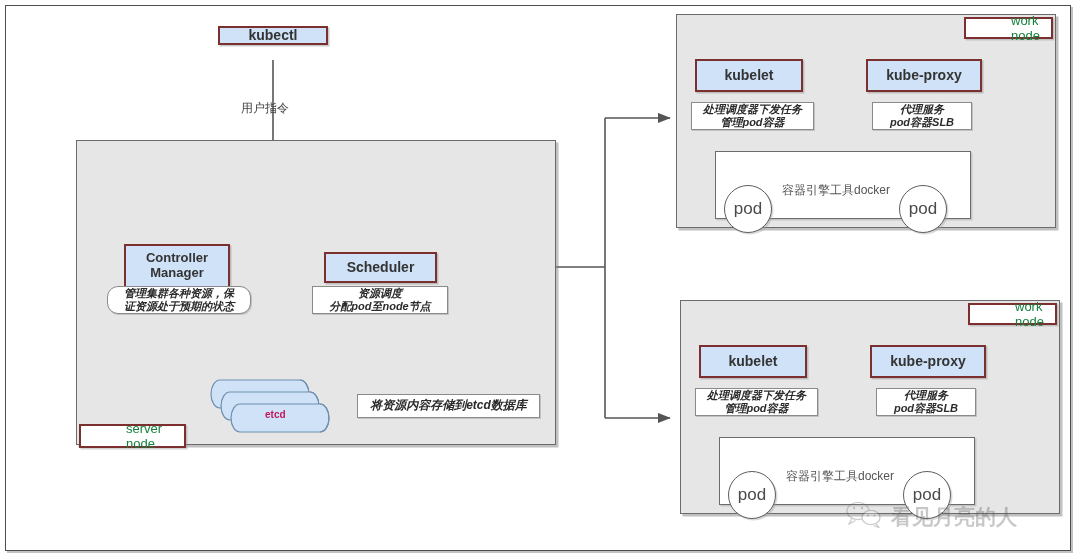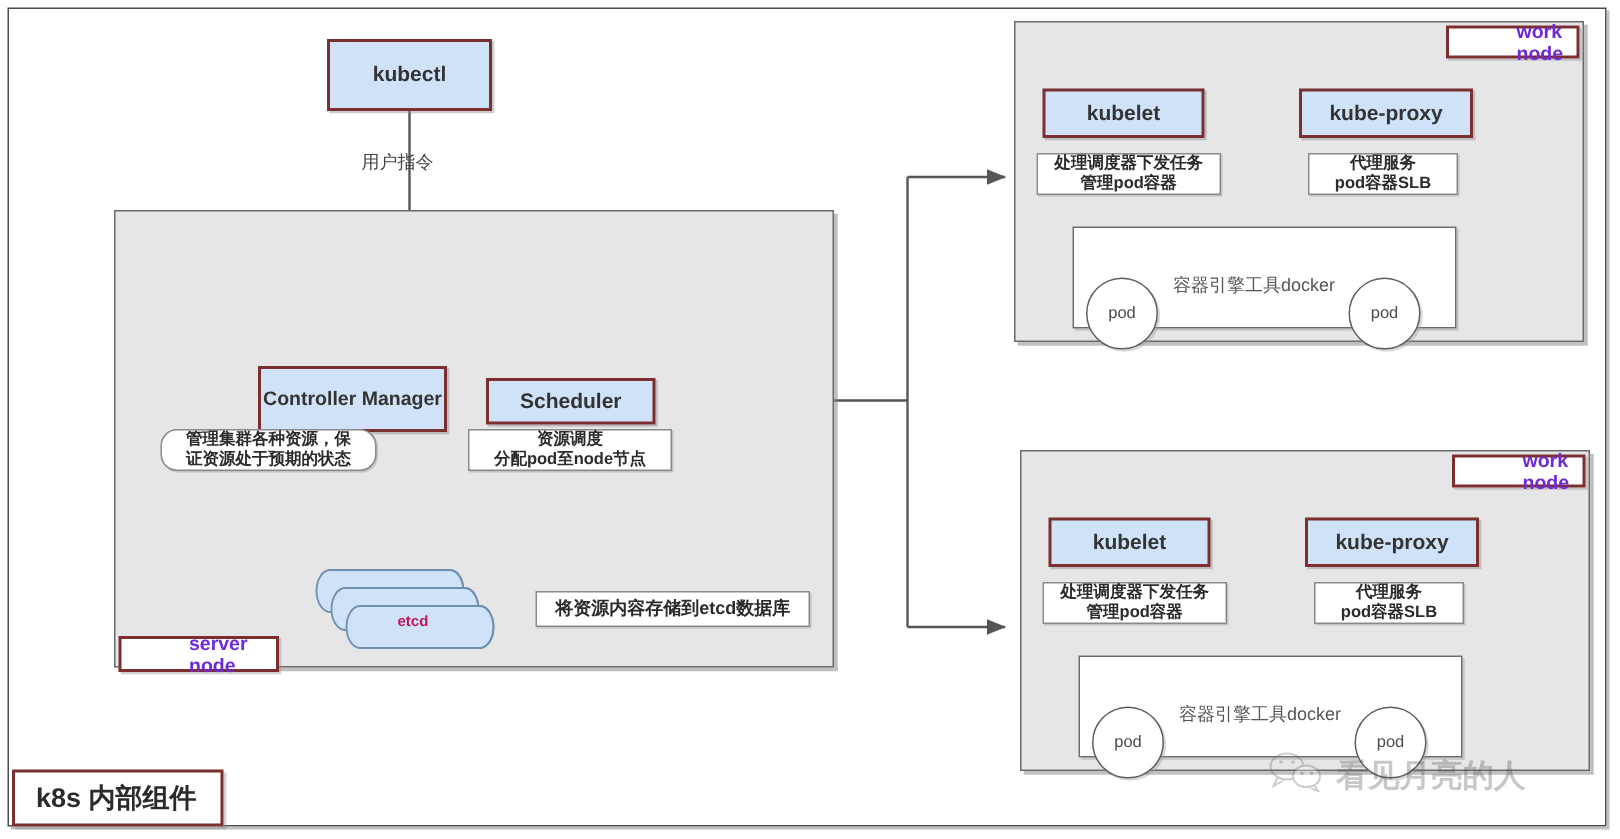--- a/index.html
+++ b/index.html
@@ -66,33 +66,34 @@
     display: flex;
     flex-direction: column;
     align-items: center;
     justify-content: center;
     text-align: center;
     font-weight: bold;
     font-size: 11px;
     color: #2b2b2b;
     line-height: 1.15;
     box-shadow: 1px 1px 0 rgba(150,150,150,0.45);
+    font-style: italic;
   }
 
   
   .name-tag {
     position: absolute;
     background: #ffffff;
     border: 2px solid #7b2f2f;
     box-sizing: border-box;
     display: flex;
     align-items: center;
     justify-content: center;
-    font-weight: bold;
-    color: #6d28d9;
+    font-weight: normal;
+    color: #15803d;
     box-shadow: 1.5px 1.5px 0 rgba(140,140,140,0.4);
     padding-left: 45px;
   }
 
   
   .white-box {
     position: absolute;
     background: #ffffff;
     border: 1.3px solid #6b6b6b;
     box-sizing: border-box;
@@ -102,21 +103,21 @@
   
   .pod-circle {
     position: absolute;
     border-radius: 50%;
     background: #ffffff;
     border: 1.3px solid #5e5e5e;
     box-sizing: border-box;
     display: flex;
     align-items: center;
     justify-content: center;
-    font-size: 11px;
+    font-size: 17px;
     color: #4a4a4a;
     box-shadow: 1.5px 1.5px 0 rgba(160,160,160,0.4);
   }
 
   
   .plain-label {
     position: absolute;
     font-size: 12px;
     color: #444444;
     white-space: nowrap;
@@ -225,30 +226,30 @@
       <path d="M753,378 L753,388"></path>
       <path d="M927,378 L927,388"></path>
       <path d="M753,416 L753,427"></path>
       <path d="M927,416 L927,427"></path>
       <path d="M753,427 L927,427"></path>
       <path d="M753,427 L753,472" marker-end="url(#arrow)"></path>
       <path d="M927,427 L927,472" marker-end="url(#arrow)"></path>
     </g>
   </svg>
 
-  <div class="blue-box" style="left:218px; top:26px; width:110px; height:48px; font-size:14px;">
+  <div class="blue-box" style="left:218px; top:26px; width:110px; height:19px; font-size:14px;">
     <span>kubectl</span>
   </div>
 
   <div class="plain-label" style="left:241px; top:100px;">用户指令</div>
 
   <div class="gray-container" style="left:76px; top:140px; width:480px; height:305px;"></div>
 
 
-  <div class="blue-box" style="left:124px; top:244px; width:126px; height:44px; font-size:13px;margin-left:48px;">
+  <div class="blue-box" style="left:124px; top:244px; width:106px; height:44px; font-size:13px;">
     <span>Controller Manager</span>
   </div>
   <div class="desc-box" style="left:107px; top:286px; width:144px; height:28px;border-radius:11px;">
     <span>管理集群各种资源，保</span>
     <span>证资源处于预期的状态</span>
   </div>
 
   <div class="blue-box" style="left:324px; top:252px; width:113px; height:31px; font-size:14px;">
     <span>Scheduler</span>
   </div>
@@ -337,23 +338,20 @@
 
   <div class="white-box" style="left:719px; top:437px; width:256px; height:68px;"></div>
   <div class="docker-label" style="left:786px; top:468px;">容器引擎工具docker</div>
   <div class="pod-circle" style="left:728px; top:471px; width:48px; height:48px;">
     <span>pod</span>
   </div>
   <div class="pod-circle" style="left:903px; top:471px; width:48px; height:48px;">
     <span>pod</span>
   </div>
 
-  <div class="title-box" style="left:8px; top:513px; width:141px; height:38px;">
-    <span>k8s 内部组件</span>
-  </div>
 
   <div class="watermark" style="left:845px; top:500px;text-align:center;">
     <span style="display:inline-block;">
       <svg width="40" height="28" viewBox="0 0 40 28">
         <g fill="none" stroke="#666666" stroke-width="1.3">
           <ellipse cx="13" cy="11" rx="11" ry="8.6"></ellipse>
           <path d="M7,18 L4,24 L10.5,20.5"></path>
           <ellipse cx="26" cy="17.5" rx="9" ry="7.2" fill="#ffffff"></ellipse>
           <path d="M31,23.5 L34,27.5 L29,25.6"></path>
         </g>

